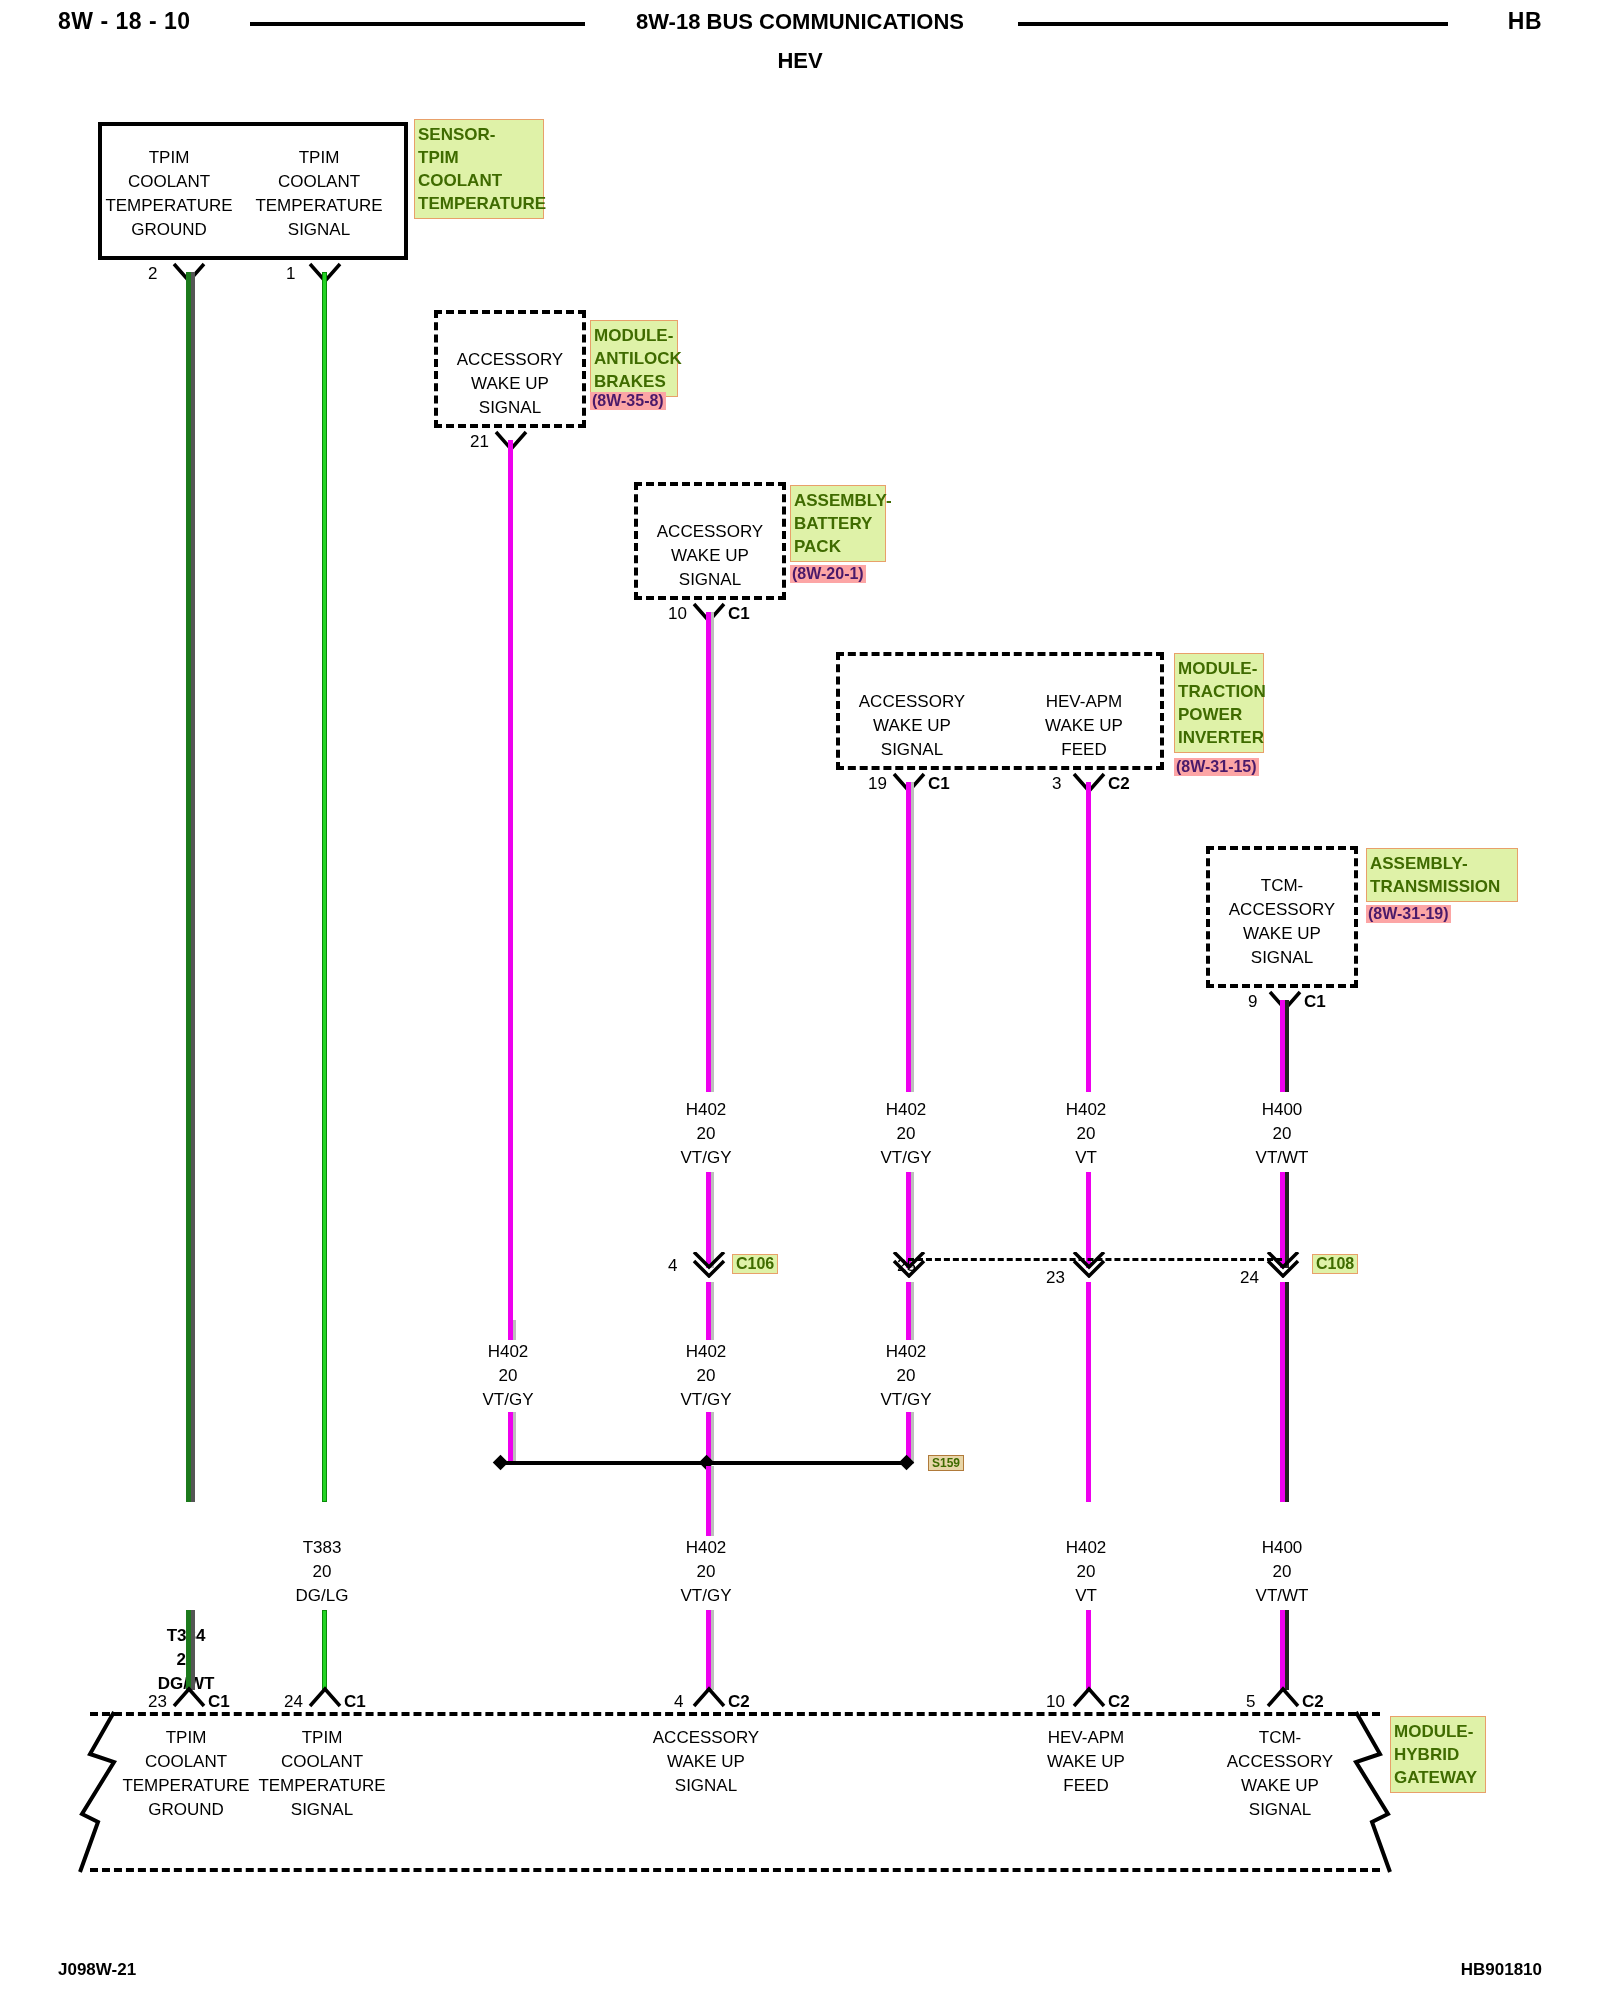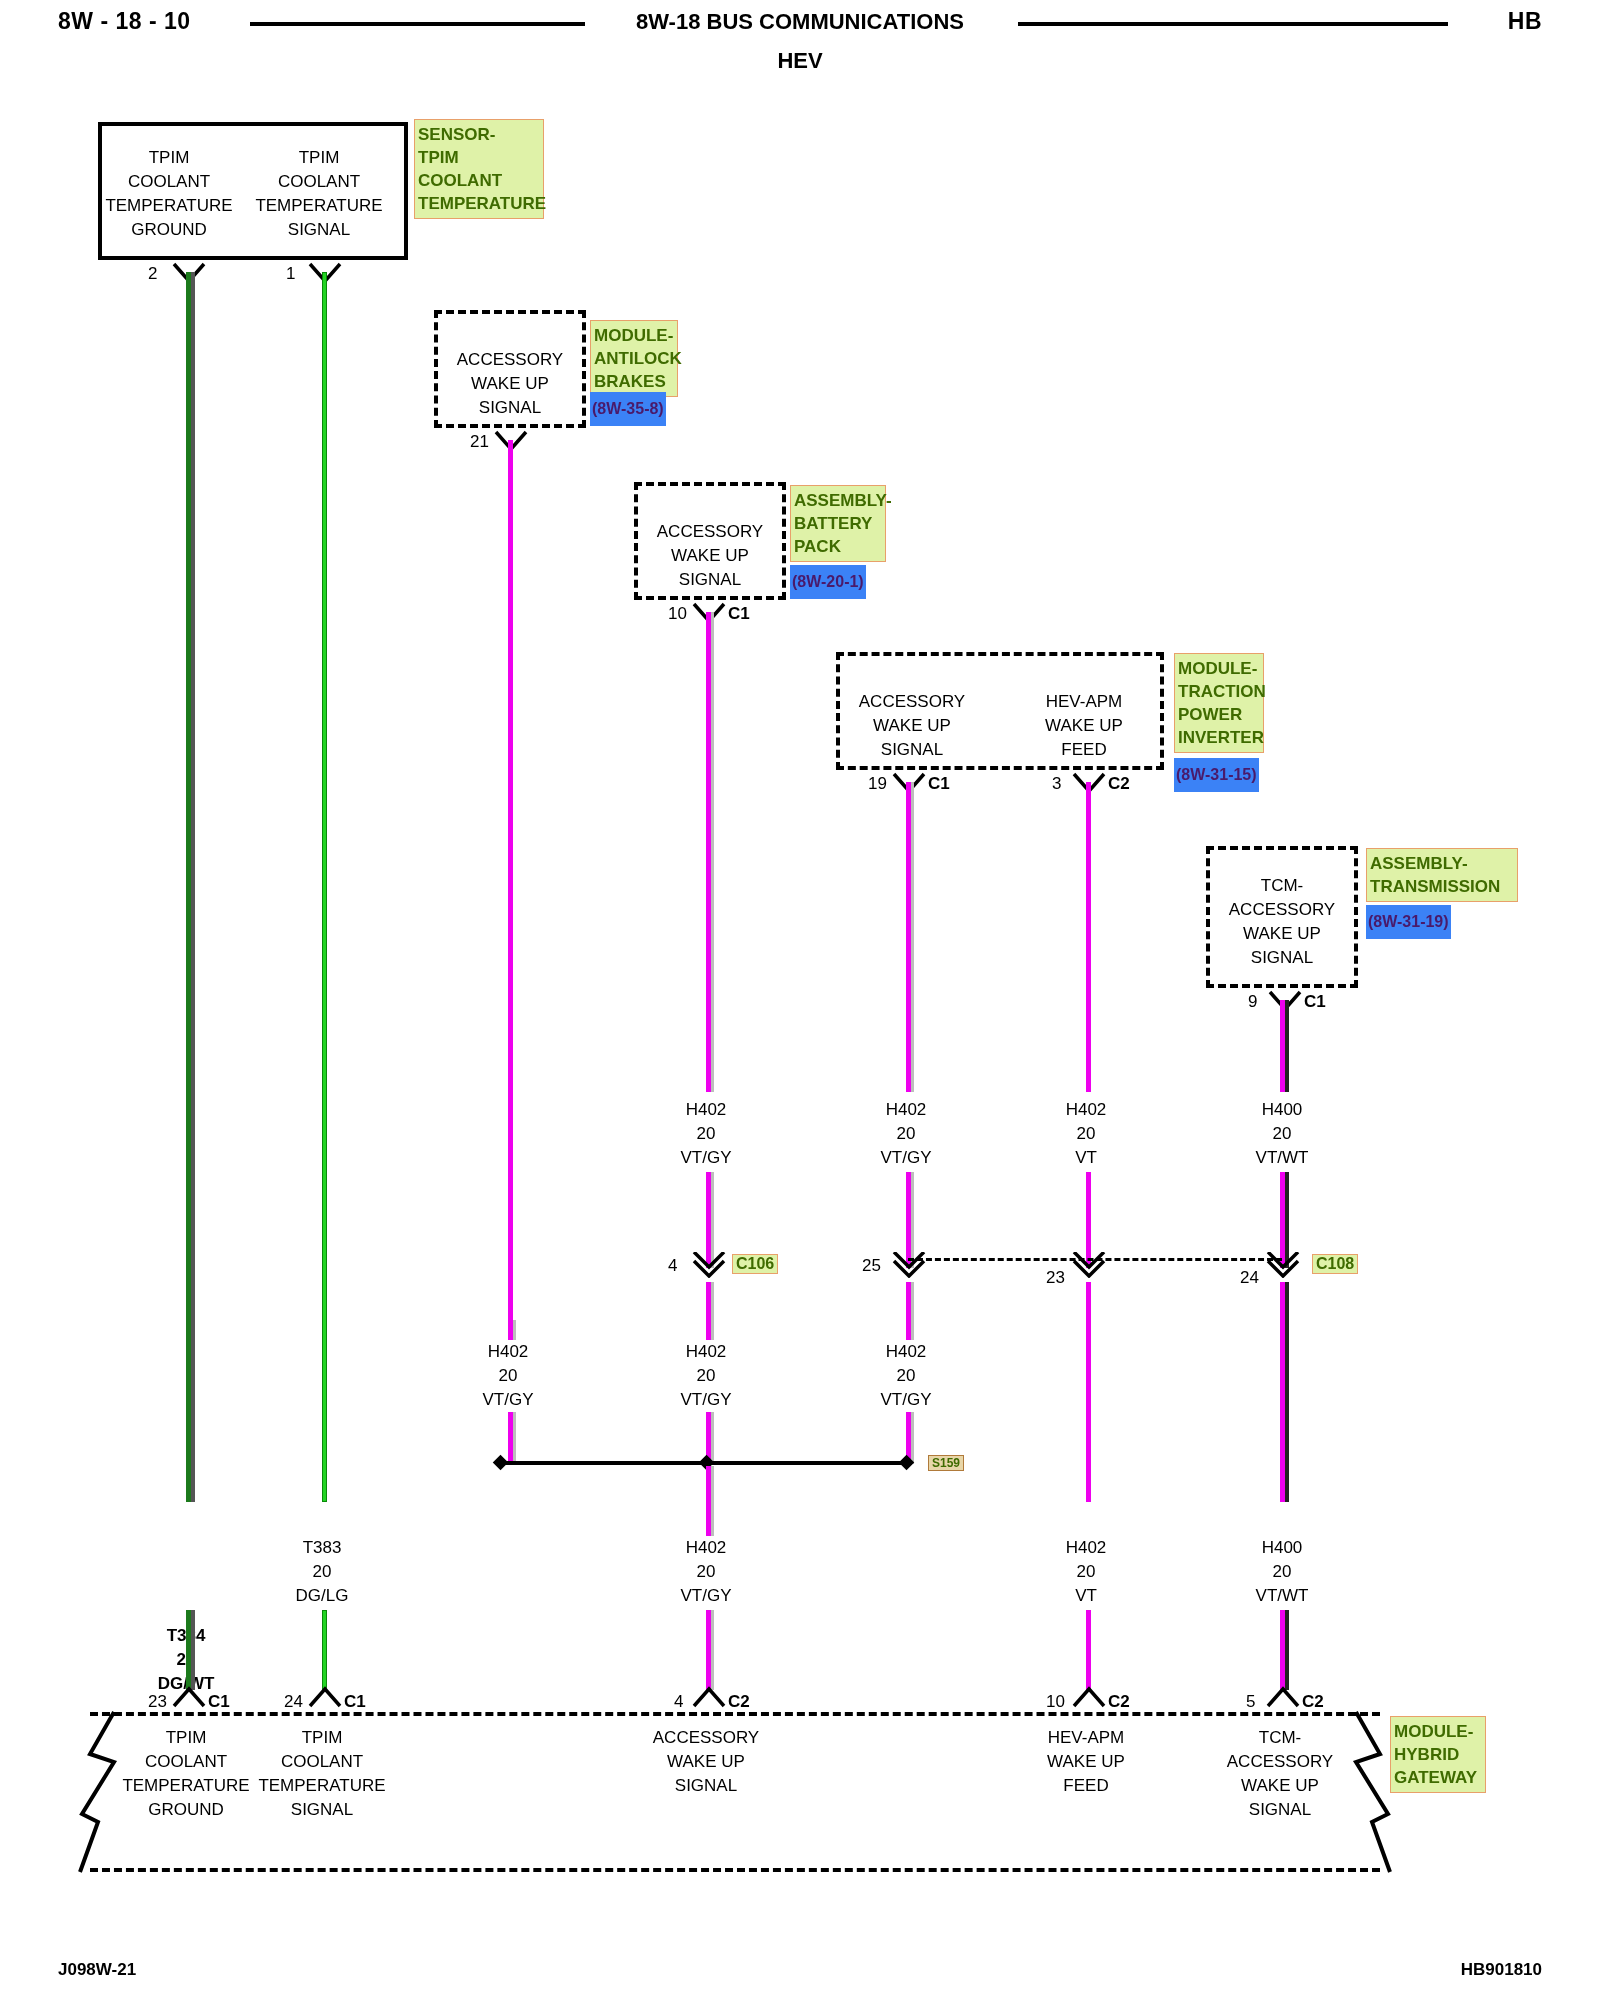--- a/index.html
+++ b/index.html
@@ -40,22 +40,22 @@
     color:#000;
   }
 
   
   .callout {
     background:#dff2a8; border:1.5px solid #e8a06a;
     color:#3f6b00; font-weight:bold; font-size:17px;
     line-height:23px; padding:3px 3px; box-sizing:border-box;
   }
   .ref {
-    background:#3b82f6; color:#4a1a6a; font-weight:bold;
-    font-size:16px; padding:8px 2px; display:inline-block;
+    background:#fca5a5; color:#4a1a6a; font-weight:bold;
+    font-size:16px; padding:0px 2px; display:inline-block;
   }
   .tagpink {
     background:#dff2a8; border:1.5px solid #e8a06a;
     color:#3f6b00; font-weight:bold; font-size:16px;
     padding:0px 3px; display:inline-block;
   }
   .tag-splice {
     background:#e8d6a8; border:1.5px solid #b07a3a;
     color:#3f6b00; font-weight:bold; font-size:12px;
     padding:0px 3px; display:inline-block;
@@ -285,21 +285,21 @@
 </div>
 
 <div class="dashline" style="left:908px; top:1258px; width:374px;"></div>
 
 <div class="vee" style="left:892px; top:1252px;">
   <svg width="34" height="26">
     <path d="M2,0 L17,15 L32,0" stroke="#000" stroke-width="3.5" fill="none"></path>
     <path d="M2,9 L17,24 L32,9" stroke="#000" stroke-width="3.5" fill="none"></path>
   </svg>
 </div>
-<div class="pin-num" style="left:862px; top:1256px;">25</div>
+<div class="pin-num" style="left:897px; top:1256px;">25</div>
 
 <div class="vee" style="left:1072px; top:1252px;">
   <svg width="34" height="26">
     <path d="M2,0 L17,15 L32,0" stroke="#000" stroke-width="3.5" fill="none"></path>
     <path d="M2,9 L17,24 L32,9" stroke="#000" stroke-width="3.5" fill="none"></path>
   </svg>
 </div>
 <div class="pin-num" style="left:1046px; top:1268px;">23</div>
 
 <div class="vee" style="left:1266px; top:1252px;">

